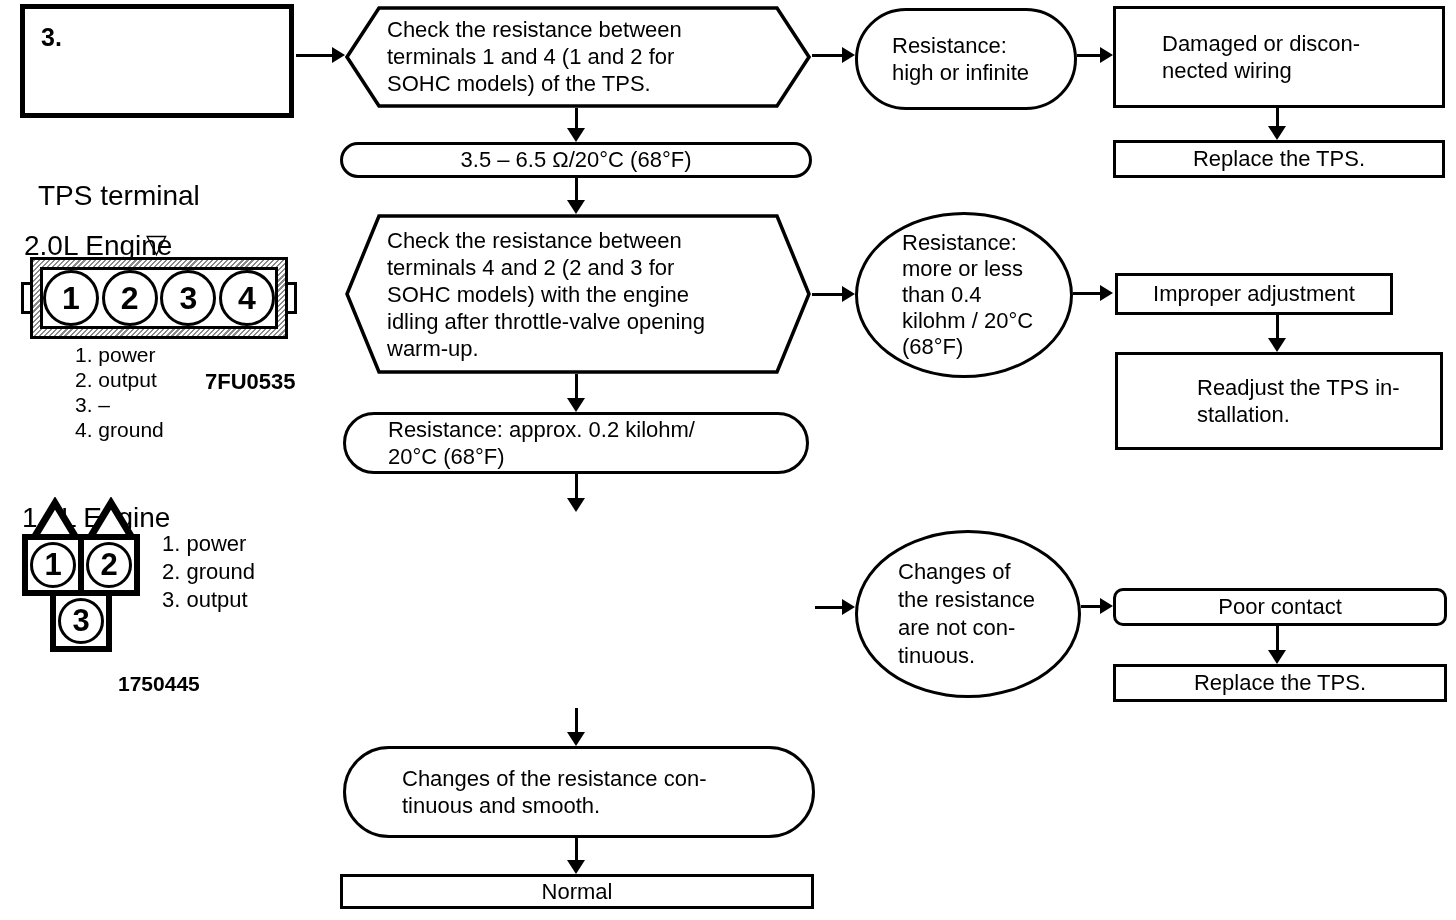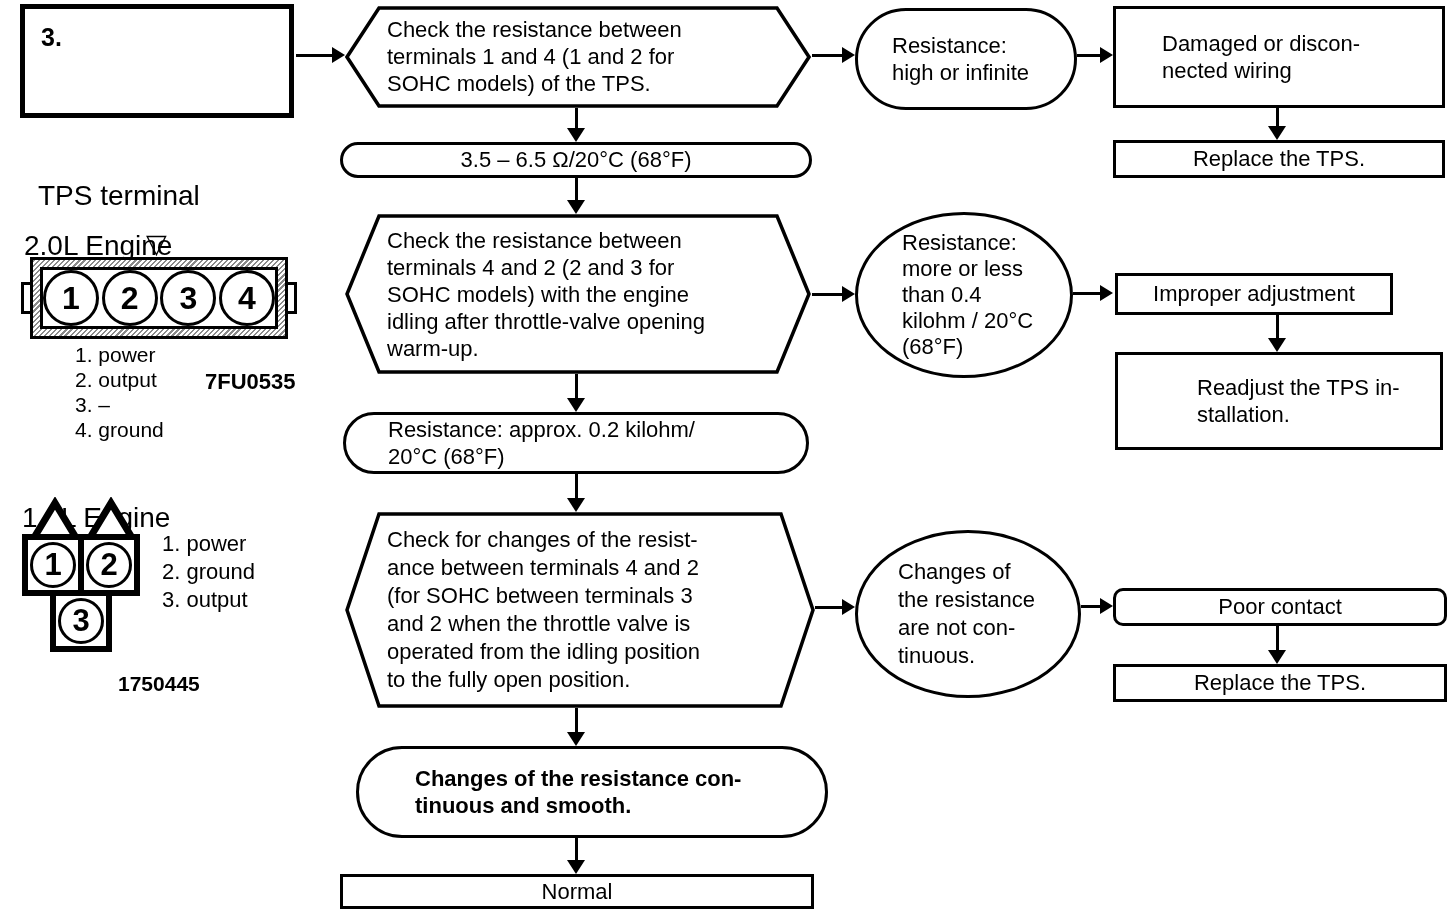--- a/index.html
+++ b/index.html
@@ -138,36 +138,25 @@
   <div class="ah-down" style="left:567px;top:398px;"></div>
 
   <div class="box vcenter" style="left:343px;top:412px;width:466px;height:62px;border-radius:31px;">
     <div class="t" style="padding-left:42px;">Resistance: approx. 0.2 kilohm/
 20°C (68°F)</div>
   </div>
 
   <div class="ln" style="left:575px;top:474px;width:3px;height:26px;"></div>
   <div class="ah-down" style="left:567px;top:498px;"></div>
 
-  <div class="hexwrap" style="left:345px;top:512px;width:470px;height:196px;">
-    <svg width="470" height="196" viewBox="0 0 470 196">
-      <polygon points="34,2 436,2 468,98 436,194 34,194 2,98" fill="#fff" stroke="#000" stroke-width="3.5"></polygon>
-    </svg>
-    <div class="hextext t" style="left:42px;top:14px;line-height:28px;">Check for changes of the resist-
-ance between terminals 4 and 2
-(for SOHC between terminals 3
-and 2 when the throttle valve is
-operated from the idling position
-to the fully open position.</div>
-  </div>
 
   <div class="ln" style="left:575px;top:708px;width:3px;height:26px;"></div>
   <div class="ah-down" style="left:567px;top:732px;"></div>
 
-  <div class="box vcenter" style="left:356px;top:746px;width:472px;height:92px;border-radius:46px;font-weight:bold;">
+  <div class="box vcenter" style="left:343px;top:746px;width:472px;height:92px;border-radius:46px;">
     <div class="t" style="padding-left:56px;">Changes of the resistance con-
 tinuous and smooth.</div>
   </div>
 
   <div class="ln" style="left:575px;top:838px;width:3px;height:24px;"></div>
   <div class="ah-down" style="left:567px;top:860px;"></div>
 
   <div class="box ccenter" style="left:340px;top:874px;width:474px;height:35px;font-size:22px;">Normal</div>
 
   <div class="ln" style="left:812px;top:54px;width:31px;height:3px;"></div>

